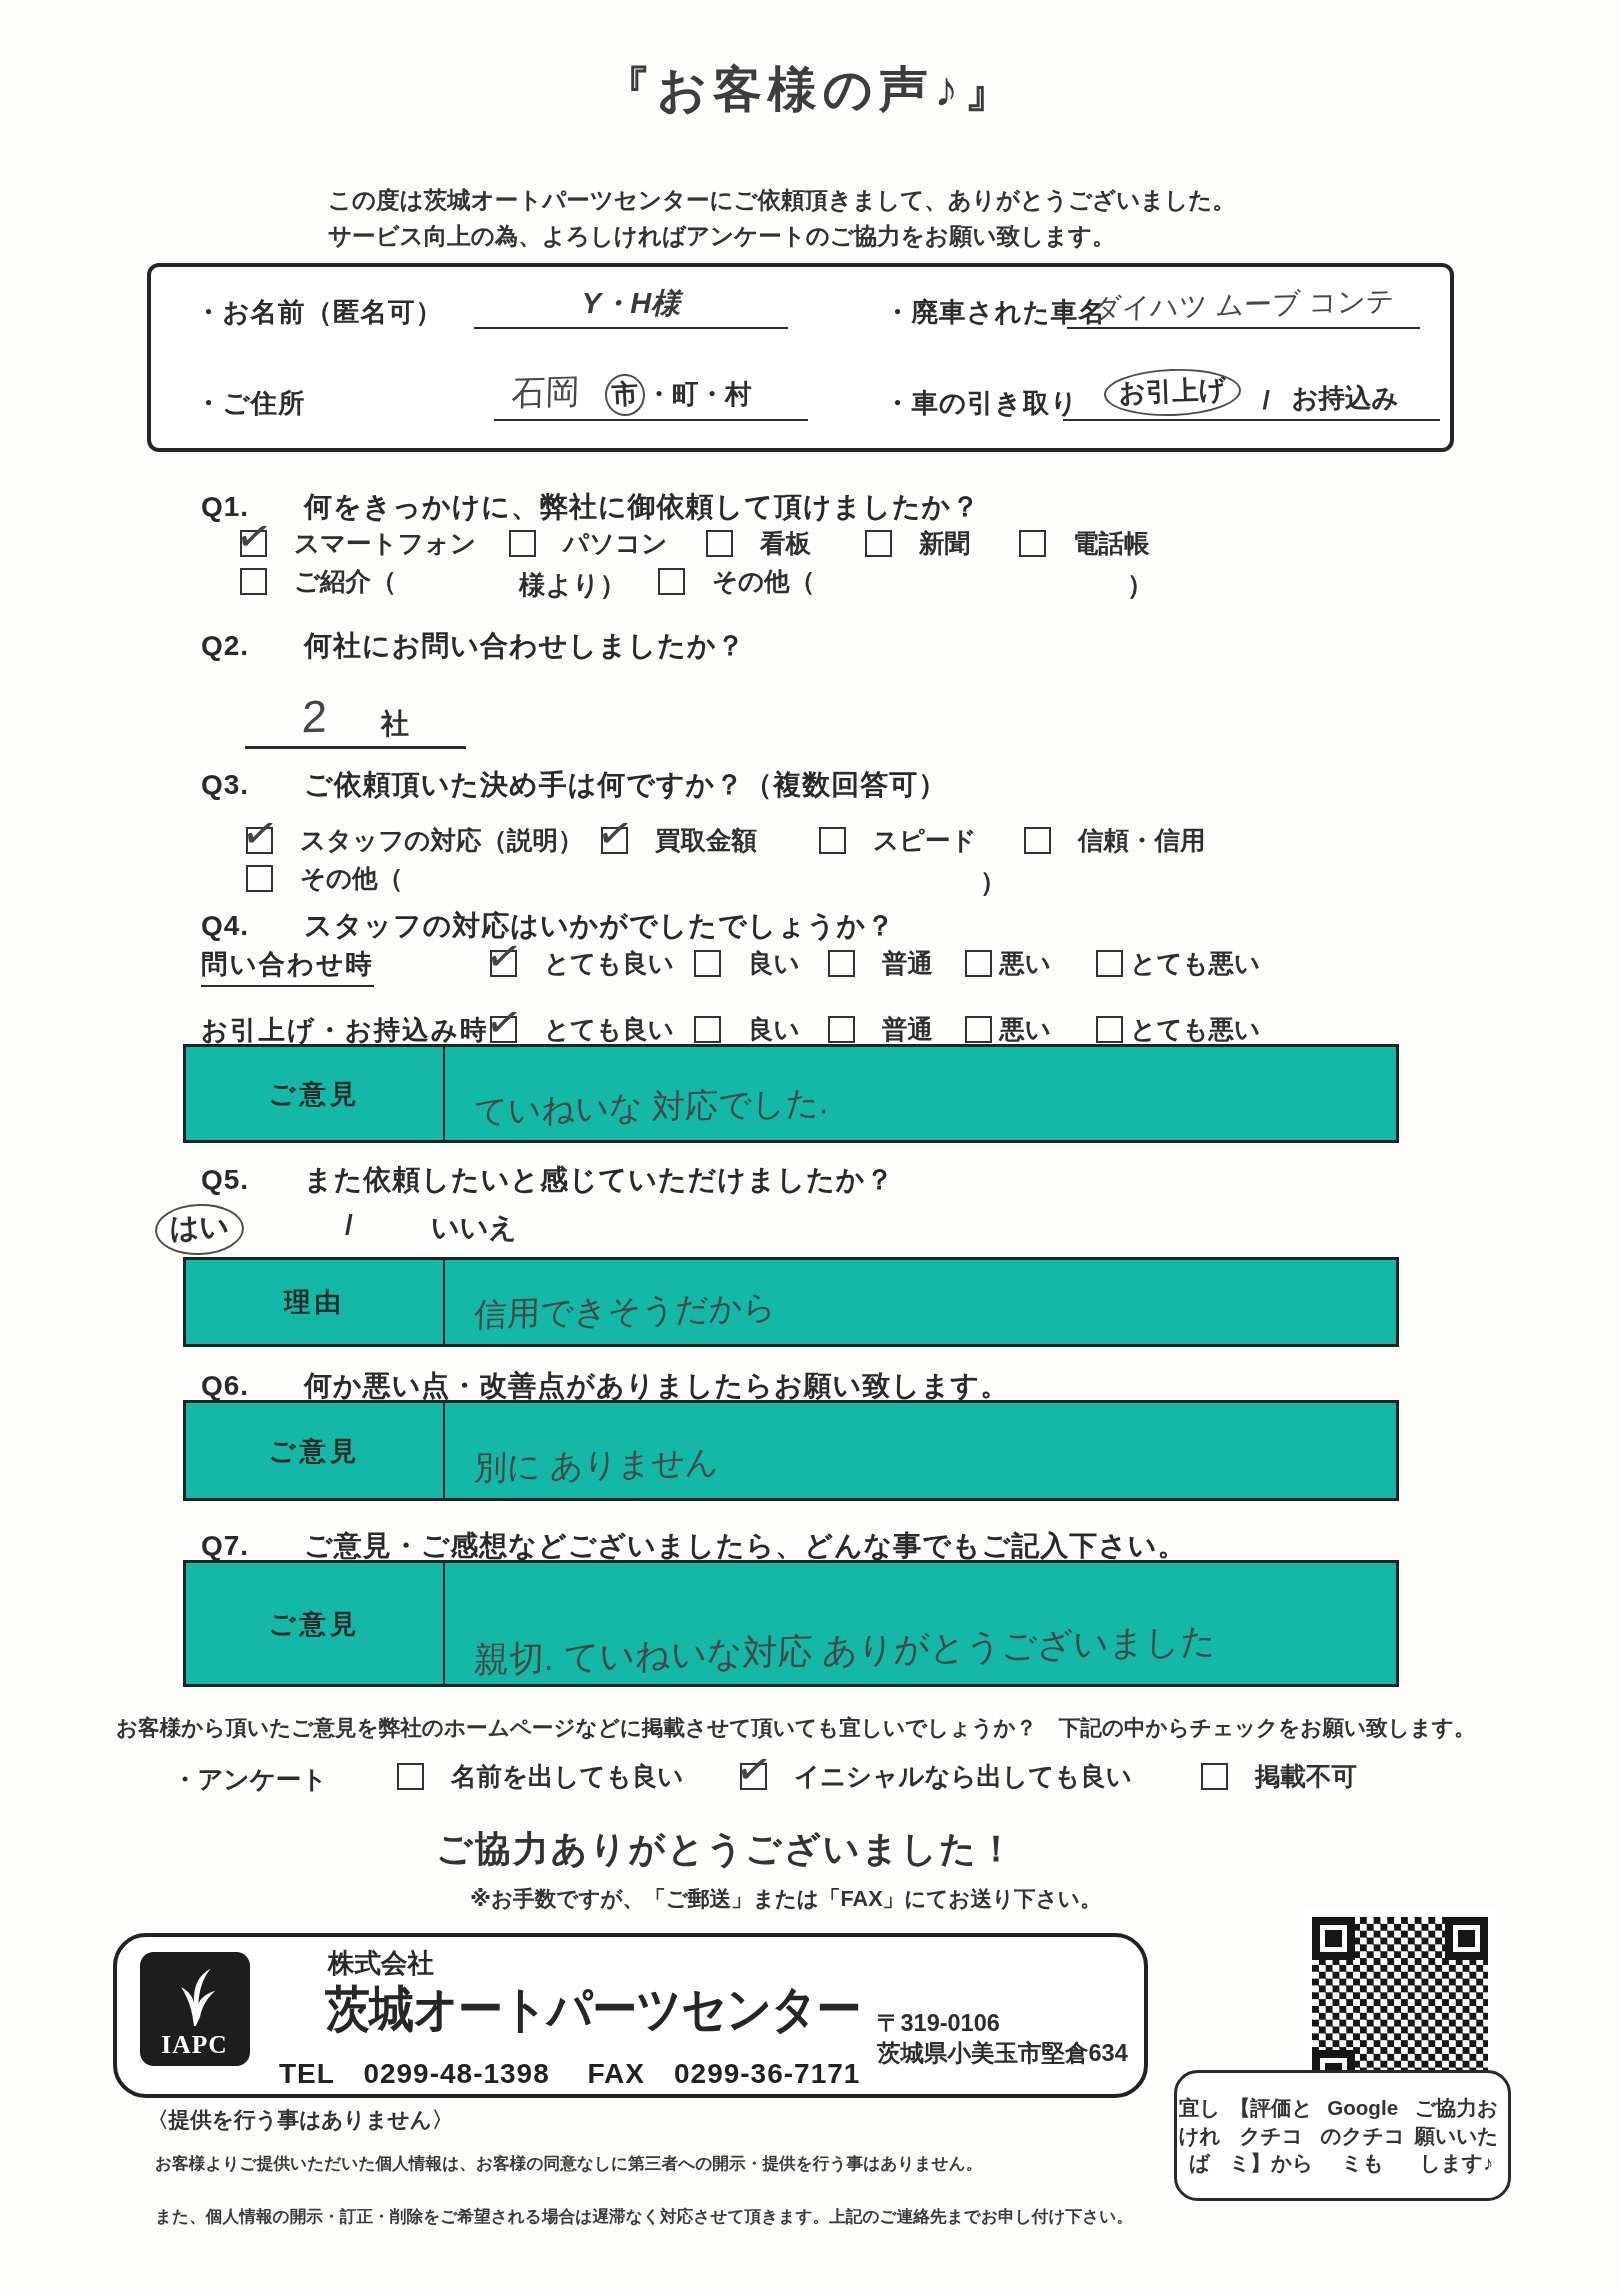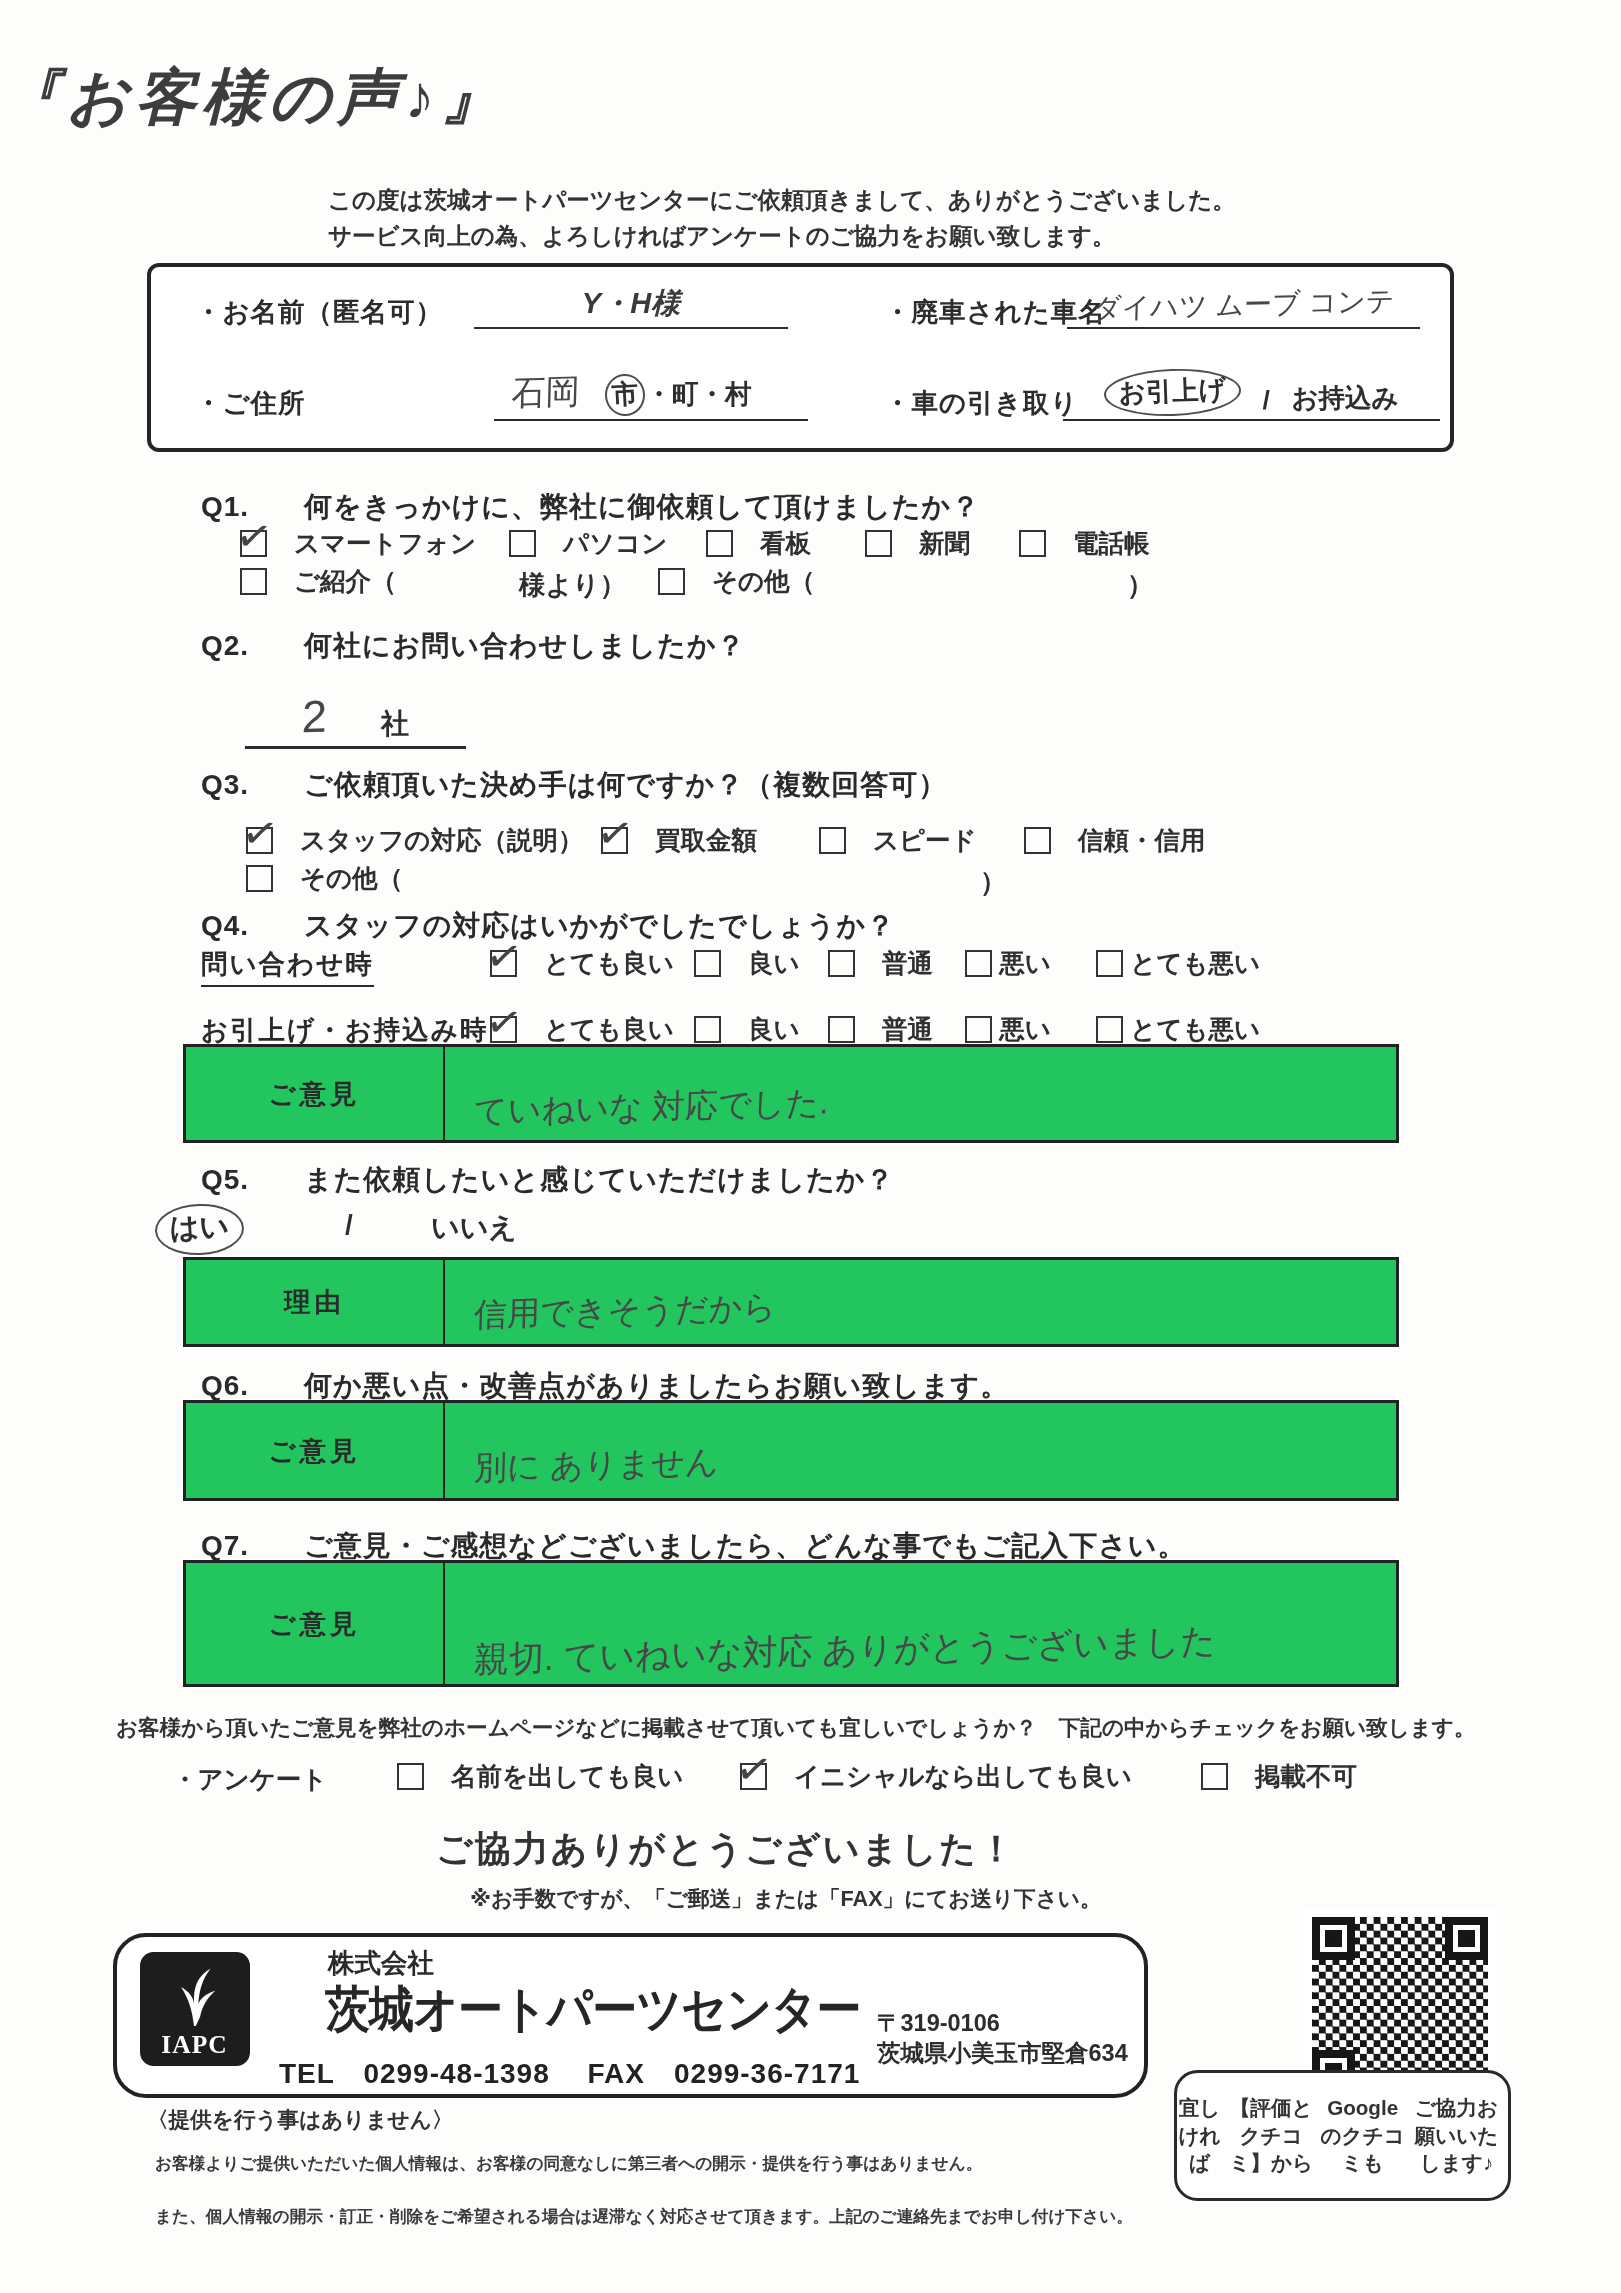--- a/index.html
+++ b/index.html
@@ -1,21 +1,21 @@
 <!DOCTYPE html>
 <html><head>
 <meta charset="utf-8">
 <style>
   html,body{margin:0;padding:0;background:#d9d9d9;}
   .page{position:relative;width:1621px;height:2294px;background:#fdfdfb;margin:0 auto;
         font-family:"Liberation Sans","DejaVu Sans",sans-serif;color:#2e2e2e;overflow:hidden;}
   .abs{position:absolute;}
   
-  .title{top:57px;left:0;width:100%;text-align:left;font-size:61px;font-weight:bold;
-         letter-spacing:5.9px;color:#3d3d3d;font-style:italic;}
+  .title{top:57px;left:0;width:100%;text-align:center;font-size:49px;font-weight:bold;
+         letter-spacing:5.9px;color:#3d3d3d;}
   .intro{top:182px;left:328px;font-size:23.5px;font-weight:600;line-height:36px;color:#333;}
   
   .infobox{left:147px;top:263px;width:1299px;height:181px;border:4.9px solid #262626;border-radius:12px;background:#fff;}
   .i-label{position:absolute;font-size:26.5px;font-weight:bold;letter-spacing:1px;color:#2c2c2c;white-space:nowrap;}
   .u-field{position:absolute;border-bottom:2.9px solid #2b2b2b;display:flex;align-items:flex-end;
            justify-content:center;padding-bottom:2.9px;white-space:nowrap;}
   
   .hw{color:#474747;transform:rotate(-1.5deg) skewX(-3deg);white-space:nowrap;}
   .hw-neat{color:#3a3a3a;font-weight:bold;white-space:nowrap;font-style:italic;}
   
@@ -23,21 +23,21 @@
   .qh .qno{display:inline-block;min-width:103px;}
   
   .opt{position:absolute;display:flex;align-items:center;font-size:25.5px;font-weight:600;
        color:#2f2f2f;white-space:nowrap;justify-content:flex-end;}
   .cb{width:22.5px;height:22.5px;border:2.9px solid #333;flex:none;margin-right:27.4px;position:relative;background:transparent;}
   .tight .cb{margin-right:7.8px;}
   .cb.checked::after{content:"\2713";position:absolute;left:-5.9px;top:-21.6px;font-size:43px;
        font-weight:bold;color:#444;transform:rotate(10deg);}
   .paren{position:absolute;font-size:26.5px;font-weight:bold;color:#2f2f2f;}
   
-  .obox{position:absolute;left:183px;width:1210px;border:3.9px solid #222;display:flex;background:#22c55e;justify-content:center;}
+  .obox{position:absolute;left:183px;width:1210px;border:3.9px solid #222;display:flex;background:#14b8a6;justify-content:center;}
   .obox .lab{width:257px;border-right:2.9px solid #222;display:flex;align-items:center;
              justify-content:center;font-size:26.5px;font-weight:bold;letter-spacing:3.9px;color:#2b2b2b;}
   .obox .val{flex:1;display:flex;align-items:flex-end;padding:0 9.8px 9.8px 29px;}
   
   .circ{display:inline-block;border:2.9px solid #4e4e4e;border-radius:50%;padding:2px 12.7px 4.9px;transform:rotate(-2deg);}
   .circ-s{display:inline-block;border:2.9px solid #4e4e4e;border-radius:50%;padding:0 4.9px 2px;transform:rotate(-3deg);}
   .rowlab{position:absolute;font-size:26.5px;font-weight:bold;letter-spacing:2px;color:#2a2a2a;
           border-bottom:2.9px solid #2a2a2a;padding-bottom:2.9px;white-space:nowrap;}
   
   .thanks{left:436px;top:1825px;font-size:36px;font-weight:bold;letter-spacing:2px;color:#333;}

